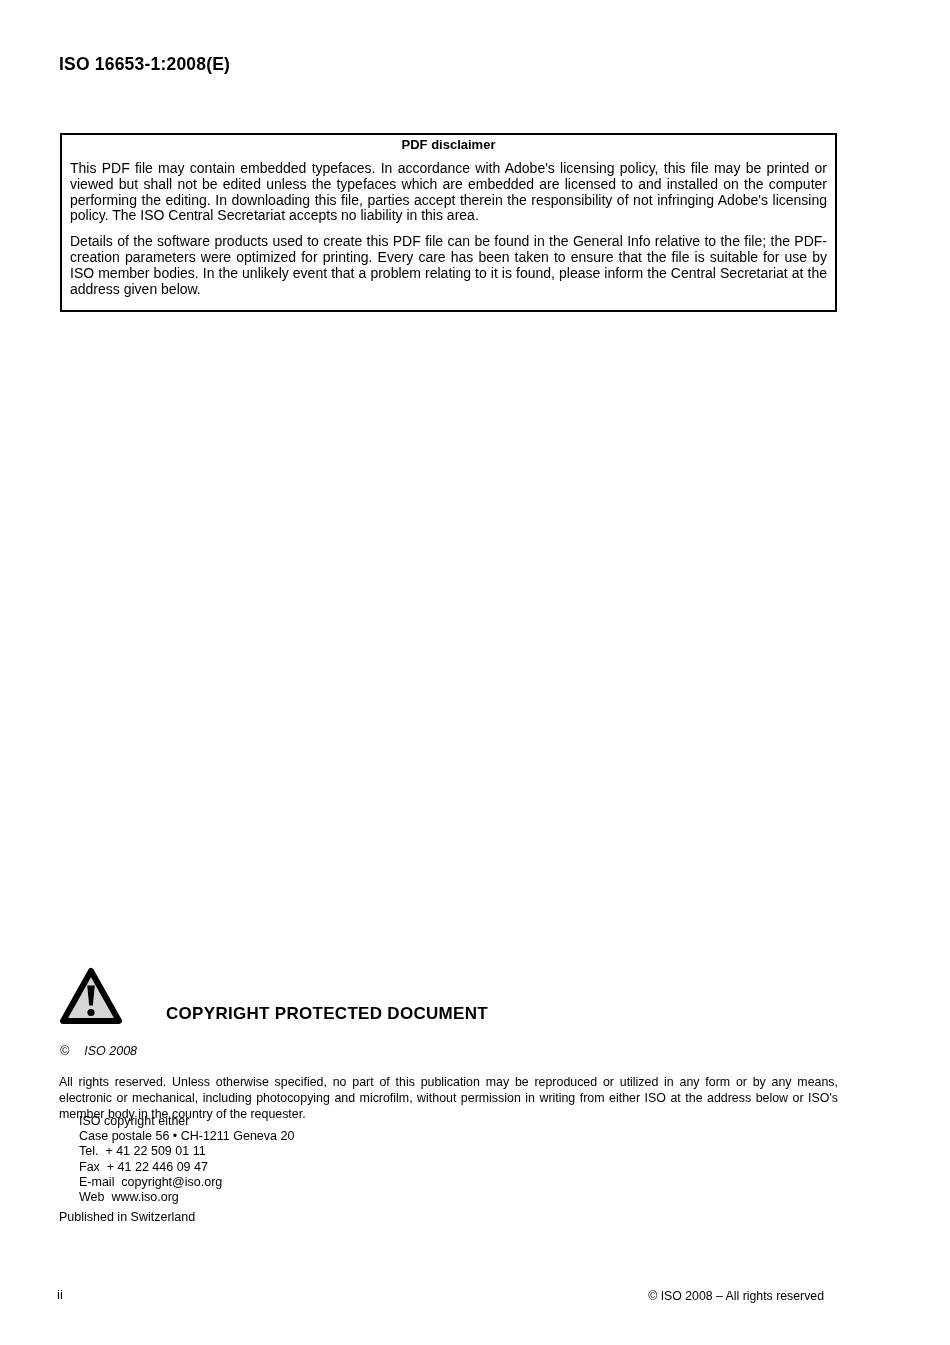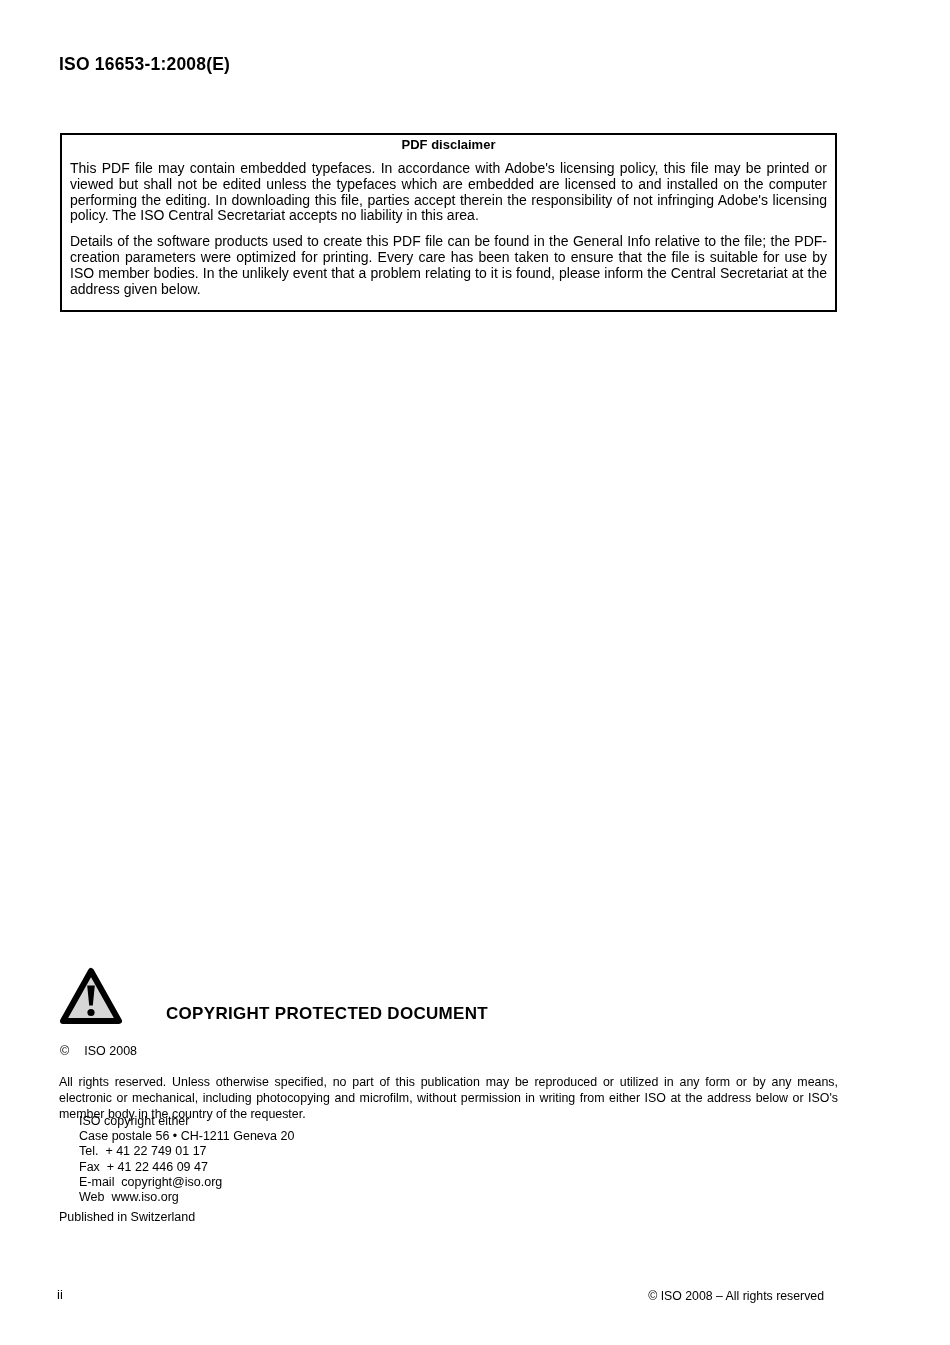--- a/index.html
+++ b/index.html
@@ -61,20 +61,21 @@
     font-size: 17px;
     font-weight: bold;
     letter-spacing: 0.3px;
     margin-left: 16px;
   }
   .iso-year-line {
     position: absolute;
     left: 60px;
     top: 1044px;
     font-size: 12.5px;
+    font-style: italic;
   }
   .iso-year-line .c-sym { margin-right: 15px; }
   .rights-para {
     position: absolute;
     left: 59px;
     top: 1063px;
     width: 779px;
     font-size: 12.4px;
     line-height: 15.6px;
     text-align: justify;
@@ -131,21 +132,21 @@
 
   <div class="iso-year-line">
     <span class="c-sym">©</span><span>ISO 2008</span>
   </div>
 
   <p class="rights-para">All rights reserved. Unless otherwise specified, no part of this publication may be reproduced or utilized in any form or by any means, electronic or mechanical, including photocopying and microfilm, without permission in writing from either ISO at the address below or ISO's member body in the country of the requester.</p>
 
   <div class="address-block">
     <div class="address-line">ISO copyright either</div>
     <div class="address-line">Case postale 56 • CH-1211 Geneva 20</div>
-    <div class="address-line">Tel.  + 41 22 749 01 17</div>
+    <div class="address-line">Tel.  + 41 22 509 01 11</div>
     <div class="address-line">Fax  + 41 22 446 09 47</div>
     <div class="address-line">E-mail  copyright@iso.org</div>
     <div class="address-line">Web  www.iso.org</div>
   </div>
 
   <div class="published-line">Published in Switzerland</div>
 
   <div class="footer-left">ii</div>
 
   <div class="footer-right">© ISO 2008 – All rights reserved</div>

